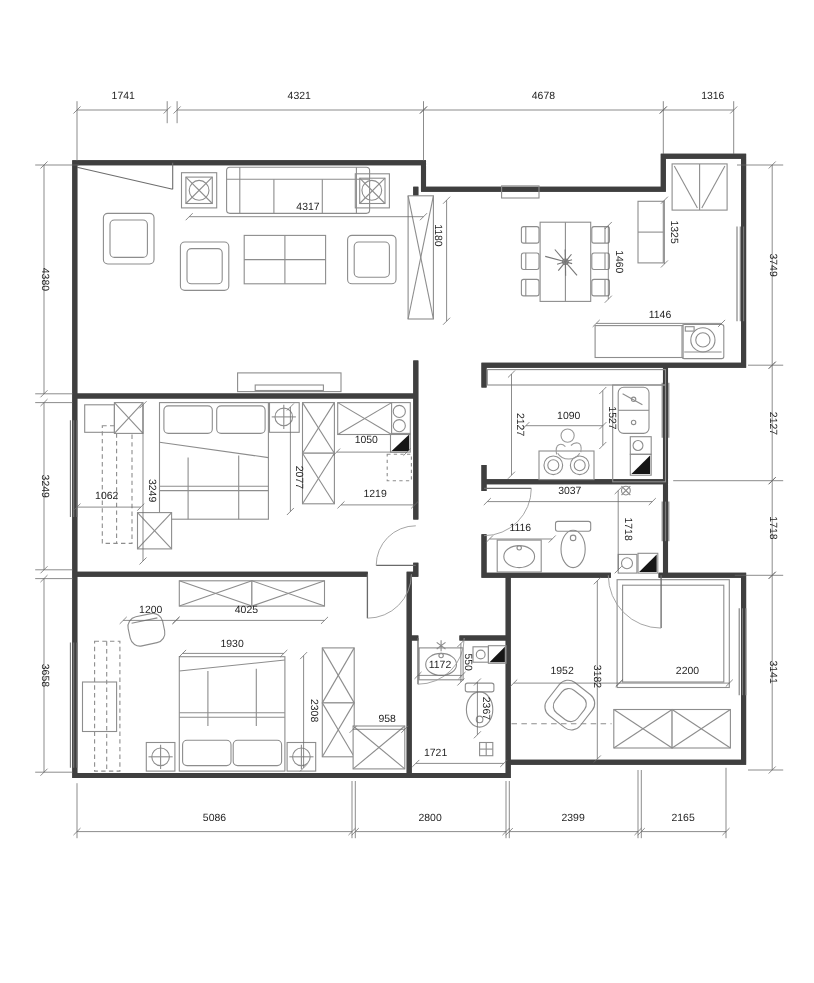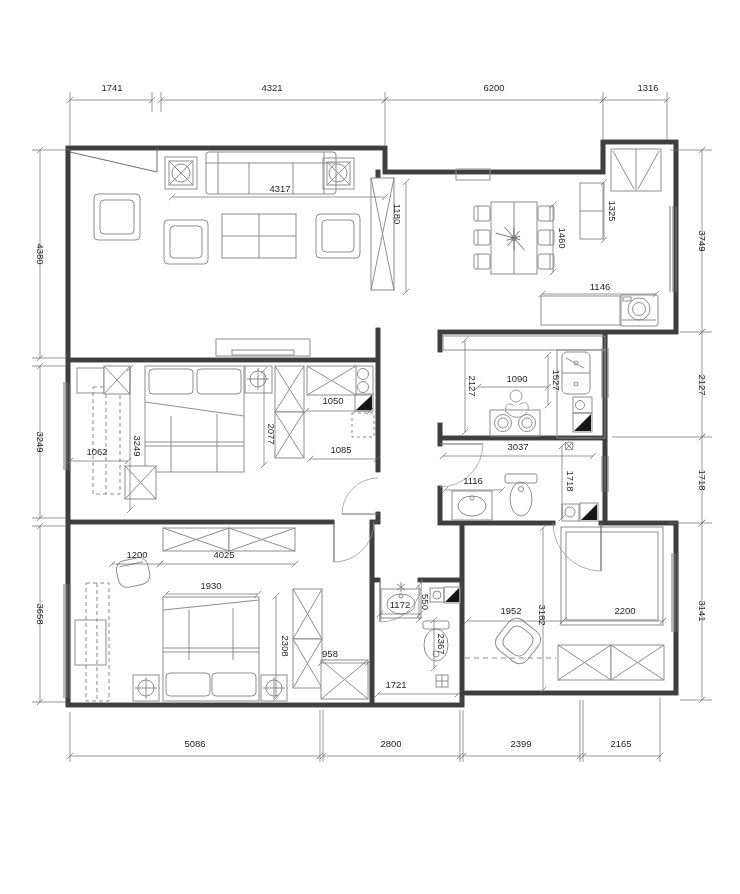--- a/index.html
+++ b/index.html
@@ -532,21 +532,21 @@
         <line x1="460" y1="710" x2="460" y2="762"></line>
         <line x1="463" y1="710" x2="463" y2="762"></line>
         <line x1="580" y1="700" x2="580" y2="762"></line>
         <line x1="583" y1="700" x2="583" y2="762"></line>
         <line x1="660" y1="698" x2="660" y2="762"></line>
       </g>
 </svg>
 
   <div class="dl" style="left:112px;top:88px">1741</div>
   <div class="dl" style="left:272px;top:88px">4321</div>
-  <div class="dl" style="left:494px;top:88px">6200</div>
+  <div class="dl" style="left:494px;top:88px">4678</div>
   <div class="dl" style="left:648px;top:88px">1316</div>
 
   <div class="dlv" style="left:40px;top:254px">4380</div>
   <div class="dlv" style="left:40px;top:442px">3249</div>
   <div class="dlv" style="left:40px;top:614px">3658</div>
 
   <div class="dlv" style="left:702px;top:241px">3749</div>
   <div class="dlv" style="left:702px;top:385px">2127</div>
   <div class="dlv" style="left:702px;top:480px">1718</div>
   <div class="dlv" style="left:702px;top:611px">3141</div>
@@ -559,31 +559,31 @@
   <div class="dl" style="left:280px;top:189px">4317</div>
   <div class="dlv" style="left:397px;top:214px">1180</div>
   <div class="dlv" style="left:562px;top:238px">1460</div>
   <div class="dlv" style="left:612px;top:211px">1325</div>
   <div class="dl" style="left:600px;top:287px">1146</div>
   <div class="dlv" style="left:472px;top:386px">2127</div>
   <div class="dl" style="left:517px;top:379px">1090</div>
   <div class="dlv" style="left:556px;top:380px">1527</div>
   <div class="dlv" style="left:271px;top:434px">2077</div>
   <div class="dl" style="left:333px;top:401px">1050</div>
-  <div class="dl" style="left:341px;top:450px">1085</div>
+  <div class="dl" style="left:341px;top:450px">1219</div>
   <div class="dlv" style="left:137px;top:446px">3249</div>
   <div class="dl" style="left:97px;top:452px">1062</div>
   <div class="dl" style="left:518px;top:447px">3037</div>
   <div class="dl" style="left:473px;top:481px">1116</div>
   <div class="dlv" style="left:570px;top:481px">1718</div>
   <div class="dl" style="left:137px;top:555px">1200</div>
   <div class="dl" style="left:224px;top:555px">4025</div>
   <div class="dl" style="left:211px;top:586px">1930</div>
   <div class="dlv" style="left:285px;top:646px">2308</div>
-  <div class="dl" style="left:330px;top:654px">958</div>
+  <div class="dl" style="left:352px;top:654px">958</div>
   <div class="dl" style="left:400px;top:605px">1172</div>
   <div class="dlv" style="left:425px;top:602px">550</div>
   <div class="dlv" style="left:441px;top:644px">2367</div>
   <div class="dl" style="left:396px;top:685px">1721</div>
   <div class="dl" style="left:511px;top:611px">1952</div>
   <div class="dlv" style="left:542px;top:615px">3182</div>
   <div class="dl" style="left:625px;top:611px">2200</div>
 </div>
 
 </body></html>

